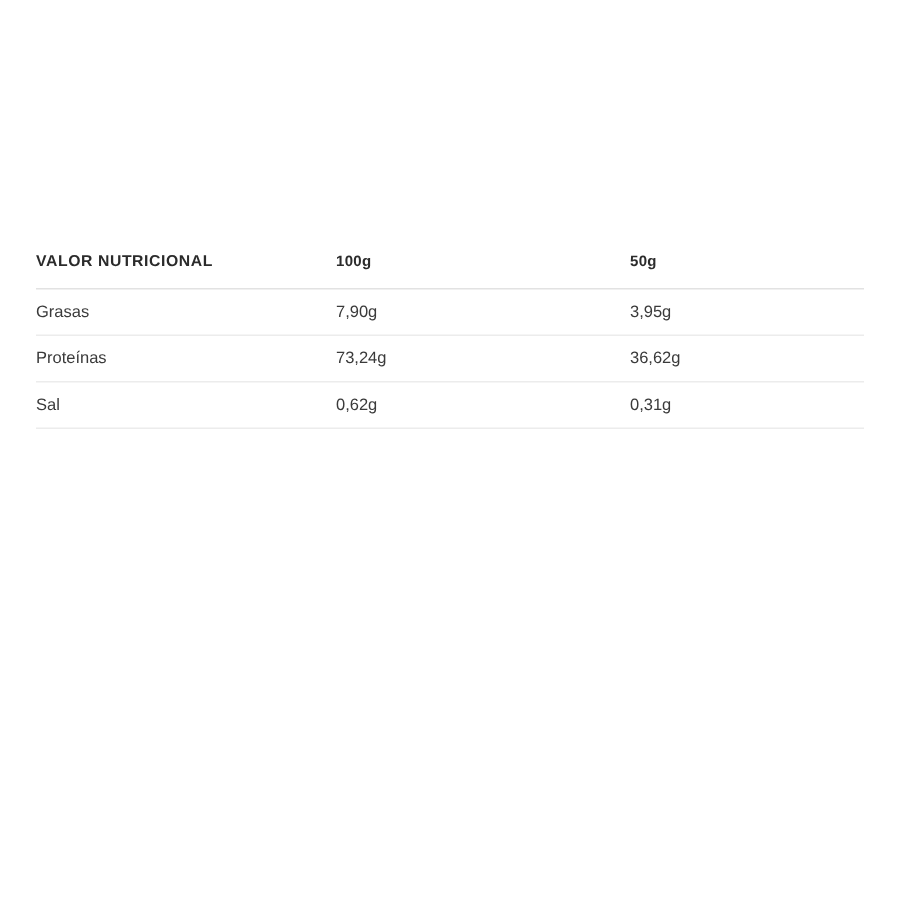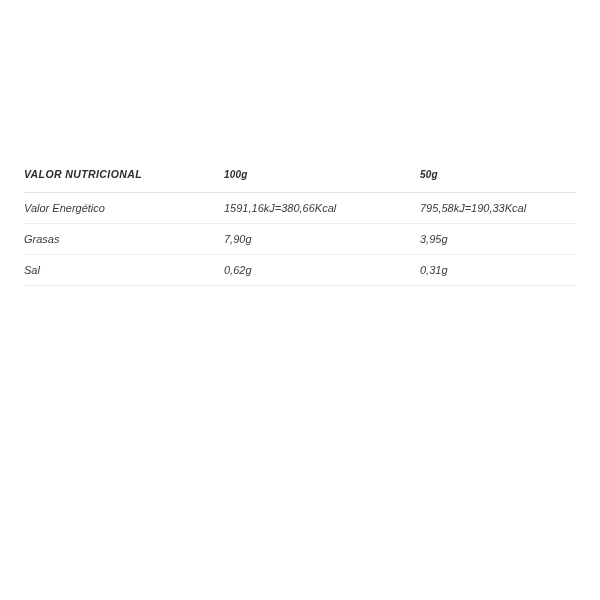--- a/index.html
+++ b/index.html
@@ -18,21 +18,20 @@
     position: relative;
     width: 600px;
     height: 600px;
     box-sizing: border-box;
   }
   .nutrition-wrap {
     position: absolute;
     left: 24px;
     top: 168px;
     width: 552px;
-    font-style: italic;
   }
   table.nutrition {
     width: 100%;
     border-collapse: collapse;
     table-layout: fixed;
   }
   table.nutrition col.c-label { width: 200px; }
   table.nutrition col.c-val1  { width: 196px; }
   table.nutrition col.c-val2  { width: 156px; }
 
@@ -78,28 +77,28 @@
       </colgroup>
       <thead>
         <tr>
           <th>VALOR NUTRICIONAL</th>
           <th class="col-head">100g</th>
           <th class="col-head">50g</th>
         </tr>
       </thead>
       <tbody>
         <tr>
-          <td class="label-cell">Valor Energético</td>
-          <td class="value-cell">1591,16kJ=380,66Kcal</td>
-          <td class="value-cell">795,58kJ=190,33Kcal</td>
-        </tr>
-        <tr>
           <td class="label-cell">Grasas</td>
           <td class="value-cell">7,90g</td>
           <td class="value-cell">3,95g</td>
+        </tr>
+        <tr>
+          <td class="label-cell">Proteínas</td>
+          <td class="value-cell">73,24g</td>
+          <td class="value-cell">36,62g</td>
         </tr>
         <tr>
           <td class="label-cell">Sal</td>
           <td class="value-cell">0,62g</td>
           <td class="value-cell">0,31g</td>
         </tr>
       </tbody>
     </table>
   </div>
 </div>

